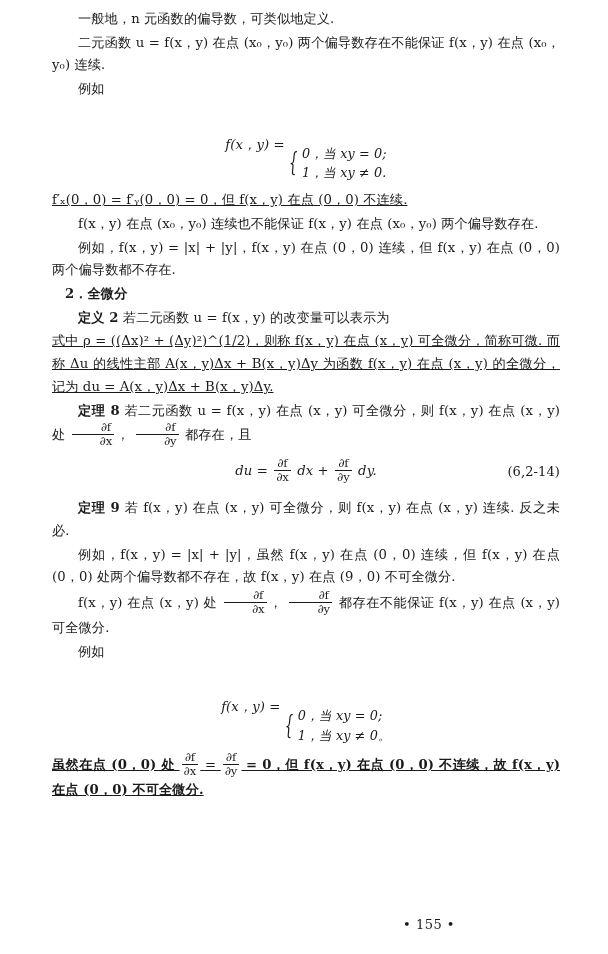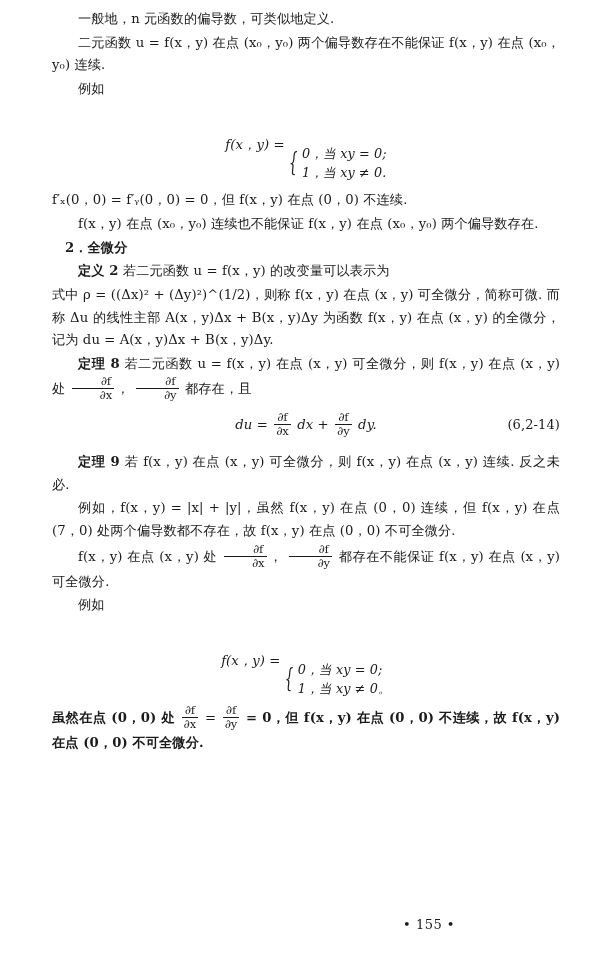--- a/index.html
+++ b/index.html
@@ -37,20 +37,21 @@
     margin: 0 0 1px 0;
   }
   .indent {
     text-indent: 26px;
   }
   .indent2 {
     text-indent: 13px;
   }
   .noindent {
     text-indent: 0;
+    text-decoration: underline;
   }
   .bold {
     font-weight: bold;
   }
   .it {
     font-style: italic;
   }
   .center {
     text-align: center;
     text-indent: 0;
@@ -146,20 +147,21 @@
       <span class="cases">
         <span class="row">0，当 xy = 0;</span>
         <span class="row">1，当 xy ≠ 0.</span>
       </span>
     </div>
 
     <p class="noindent">f′ₓ(0，0) = f′ᵧ(0，0) = 0，但 f(x，y) 在点 (0，0) 不连续.</p>
 
     <p class="indent">f(x，y) 在点 (x₀，y₀) 连续也不能保证 f(x，y) 在点 (x₀，y₀) 两个偏导数存在.</p>
 
+    <p class="indent">例如，f(x，y) = |x| + |y|，f(x，y) 在点 (0，0) 连续，但 f(x，y) 在点 (0，0) 两个偏导数都不存在.</p>
 
     <p class="indent2 bold">2．全微分</p>
 
     <p class="indent"><span class="bold">定义 2</span> <span>若二元函数 u = f(x，y) 的改变量可以表示为</span></p>
 
 
     <p class="noindent">式中 ρ = ((Δx)² + (Δy)²)^(1/2)，则称 f(x，y) 在点 (x，y) 可全微分，简称可微. 而称 Δu 的线性主部 A(x，y)Δx + B(x，y)Δy 为函数 f(x，y) 在点 (x，y) 的全微分，记为 du = A(x，y)Δx + B(x，y)Δy.</p>
 
 
     <p class="indent"><span class="bold">定理 8</span> <span>若二元函数 u = f(x，y) 在点 (x，y) 可全微分，则 f(x，y) 在点 (x，y) 处</span> <span class="frac"><span class="num">∂f</span><span class="den">∂x</span></span><span>，</span> <span class="frac"><span class="num">∂f</span><span class="den">∂y</span></span> <span>都存在，且</span></p>
@@ -170,21 +172,21 @@
       <span class="it">dx +</span>
       <span class="frac"><span class="num">∂f</span><span class="den">∂y</span></span>
       <span class="it">dy.</span>
       <span class="eqnum">(6,2-14)</span>
     </div>
 
     <div class="spacer-sm"></div>
 
     <p class="indent"><span class="bold">定理 9</span> <span>若 f(x，y) 在点 (x，y) 可全微分，则 f(x，y) 在点 (x，y) 连续. 反之未必.</span></p>
 
-    <p class="indent">例如，f(x，y) = |x| + |y|，虽然 f(x，y) 在点 (0，0) 连续，但 f(x，y) 在点 (7，0) 处两个偏导数都不存在，故 f(x，y) 在点 (0，0) 不可全微分.</p>
+    <p class="indent">例如，f(x，y) = |x| + |y|，虽然 f(x，y) 在点 (0，0) 连续，但 f(x，y) 在点 (0，0) 处两个偏导数都不存在，故 f(x，y) 在点 (9，0) 不可全微分.</p>
 
     <p class="indent"><span>f(x，y) 在点 (x，y) 处</span> <span class="frac"><span class="num">∂f</span><span class="den">∂x</span></span><span>，</span> <span class="frac"><span class="num">∂f</span><span class="den">∂y</span></span> <span>都存在不能保证 f(x，y) 在点 (x，y) 可全微分.</span></p>
 
     <p class="indent">例如</p>
 
     <div class="display">
       <span>f(x，y) =</span>
       <span class="cases">
         <span class="row">0，当 xy = 0;</span>
         <span class="row">1，当 xy ≠ 0。</span>

